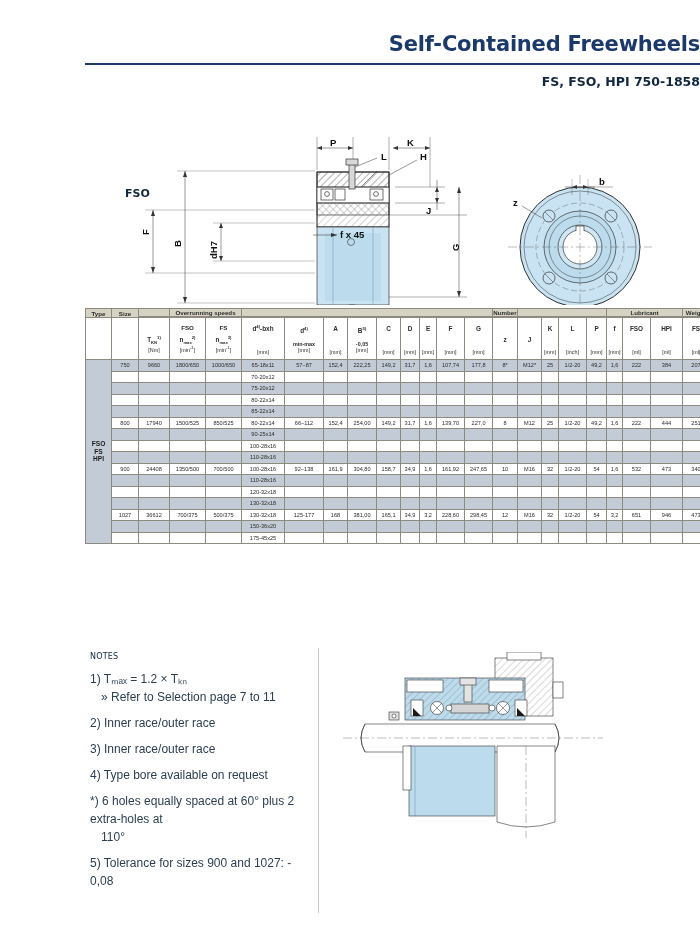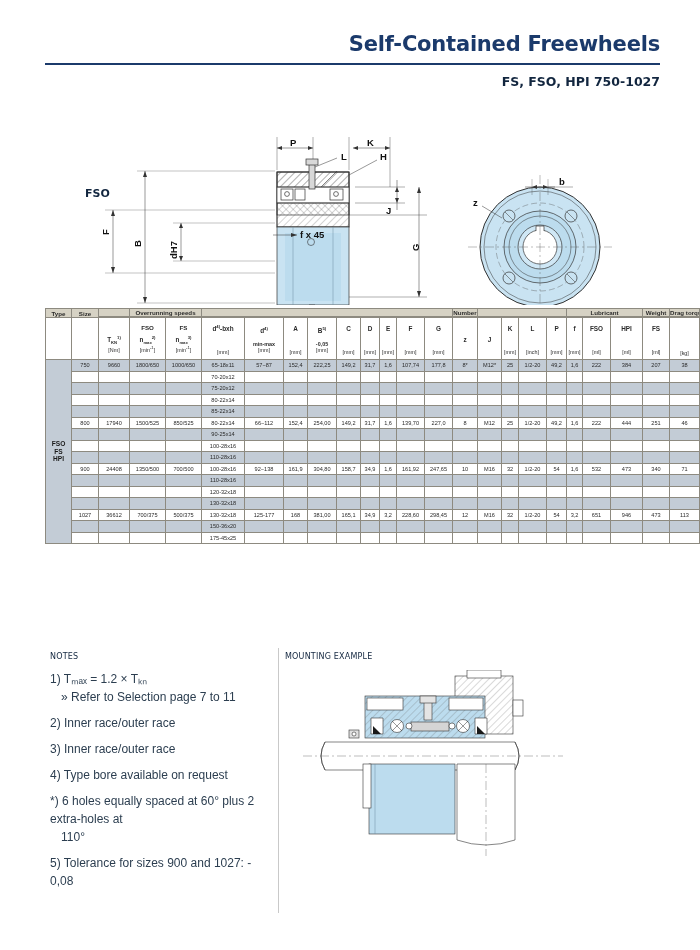--- a/index.html
+++ b/index.html
@@ -4,21 +4,21 @@
 <style>
   html,body{margin:0;padding:0;}
   body{
     width:700px;height:950px;
     background:#ffffff;
     font-family:"Liberation Sans",sans-serif;
     color:#1a1a1a;
     position:relative;
     overflow:hidden;
   }
-  .page{position:relative;width:560px;height:950px;}
+  .page{position:relative;width:560px;height:950px;margin-left:40px;}
 
   
   .header{position:absolute;left:45px;top:30px;width:615px;height:75px;}
   .hdr-title{
     position:absolute;right:0;top:2px;
     font-size:21px;font-weight:bold;color:#1b3a6b;
     letter-spacing:-0.2px;text-align:right;
     font-family:"DejaVu Sans",sans-serif;
   }
   .hdr-rule{
@@ -79,21 +79,21 @@
   .vrule{position:absolute;left:278px;top:648px;width:1px;height:265px;background:#c9c9c9;}
 </style>
 </head>
 <body>
 
 <div class="page">
 
   <div class="header">
     <div class="hdr-title">Self-Contained Freewheels</div>
     <div class="hdr-rule"></div>
-    <div class="hdr-sub">FS, FSO, HPI 750-1027</div>
+    <div class="hdr-sub">FS, FSO, HPI 750-1858</div>
   </div>
 
   <div class="drawing">
     <div class="fso-tag">FSO</div>
     <svg width="615" height="230" viewBox="0 0 615 230">
       <defs>
         <pattern id="hatchR" width="5" height="5" patternTransform="rotate(45)" patternUnits="userSpaceOnUse">
           <line x1="0" y1="0" x2="0" y2="5" stroke="#555" stroke-width="0.5"></line>
         </pattern>
         <pattern id="hatchL" width="5" height="5" patternTransform="rotate(-45)" patternUnits="userSpaceOnUse">
@@ -834,21 +834,20 @@
         <div class="note"><span>3)</span> <span>Inner race/outer race</span></div>
         <div class="note"><span>4)</span> <span>Type bore available on request</span></div>
         <div class="note"><span>*)</span> <span>6 holes equally spaced at 60° plus 2 extra-holes at</span><span class="ind">110°</span></div>
         <div class="note"><span>5)</span> <span>Tolerance for sizes 900 and 1027: - 0,08</span></div>
       </div>
   </div>
 
   <div class="vrule"></div>
 
   <div class="mount">
-    <div class="sec-title">MOUNTING EXAMPLE</div>
     <svg width="300" height="200" viewBox="0 0 300 200">
       <defs>
         <pattern id="mhR" width="5" height="5" patternTransform="rotate(45)" patternUnits="userSpaceOnUse">
           <line x1="0" y1="0" x2="0" y2="5" stroke="#666" stroke-width="0.5"></line>
         </pattern>
         <pattern id="mhL" width="5" height="5" patternTransform="rotate(-45)" patternUnits="userSpaceOnUse">
           <line x1="0" y1="0" x2="0" y2="5" stroke="#666" stroke-width="0.5"></line>
         </pattern>
       </defs>
       <g stroke="#333" fill="none" stroke-width="0.6">

